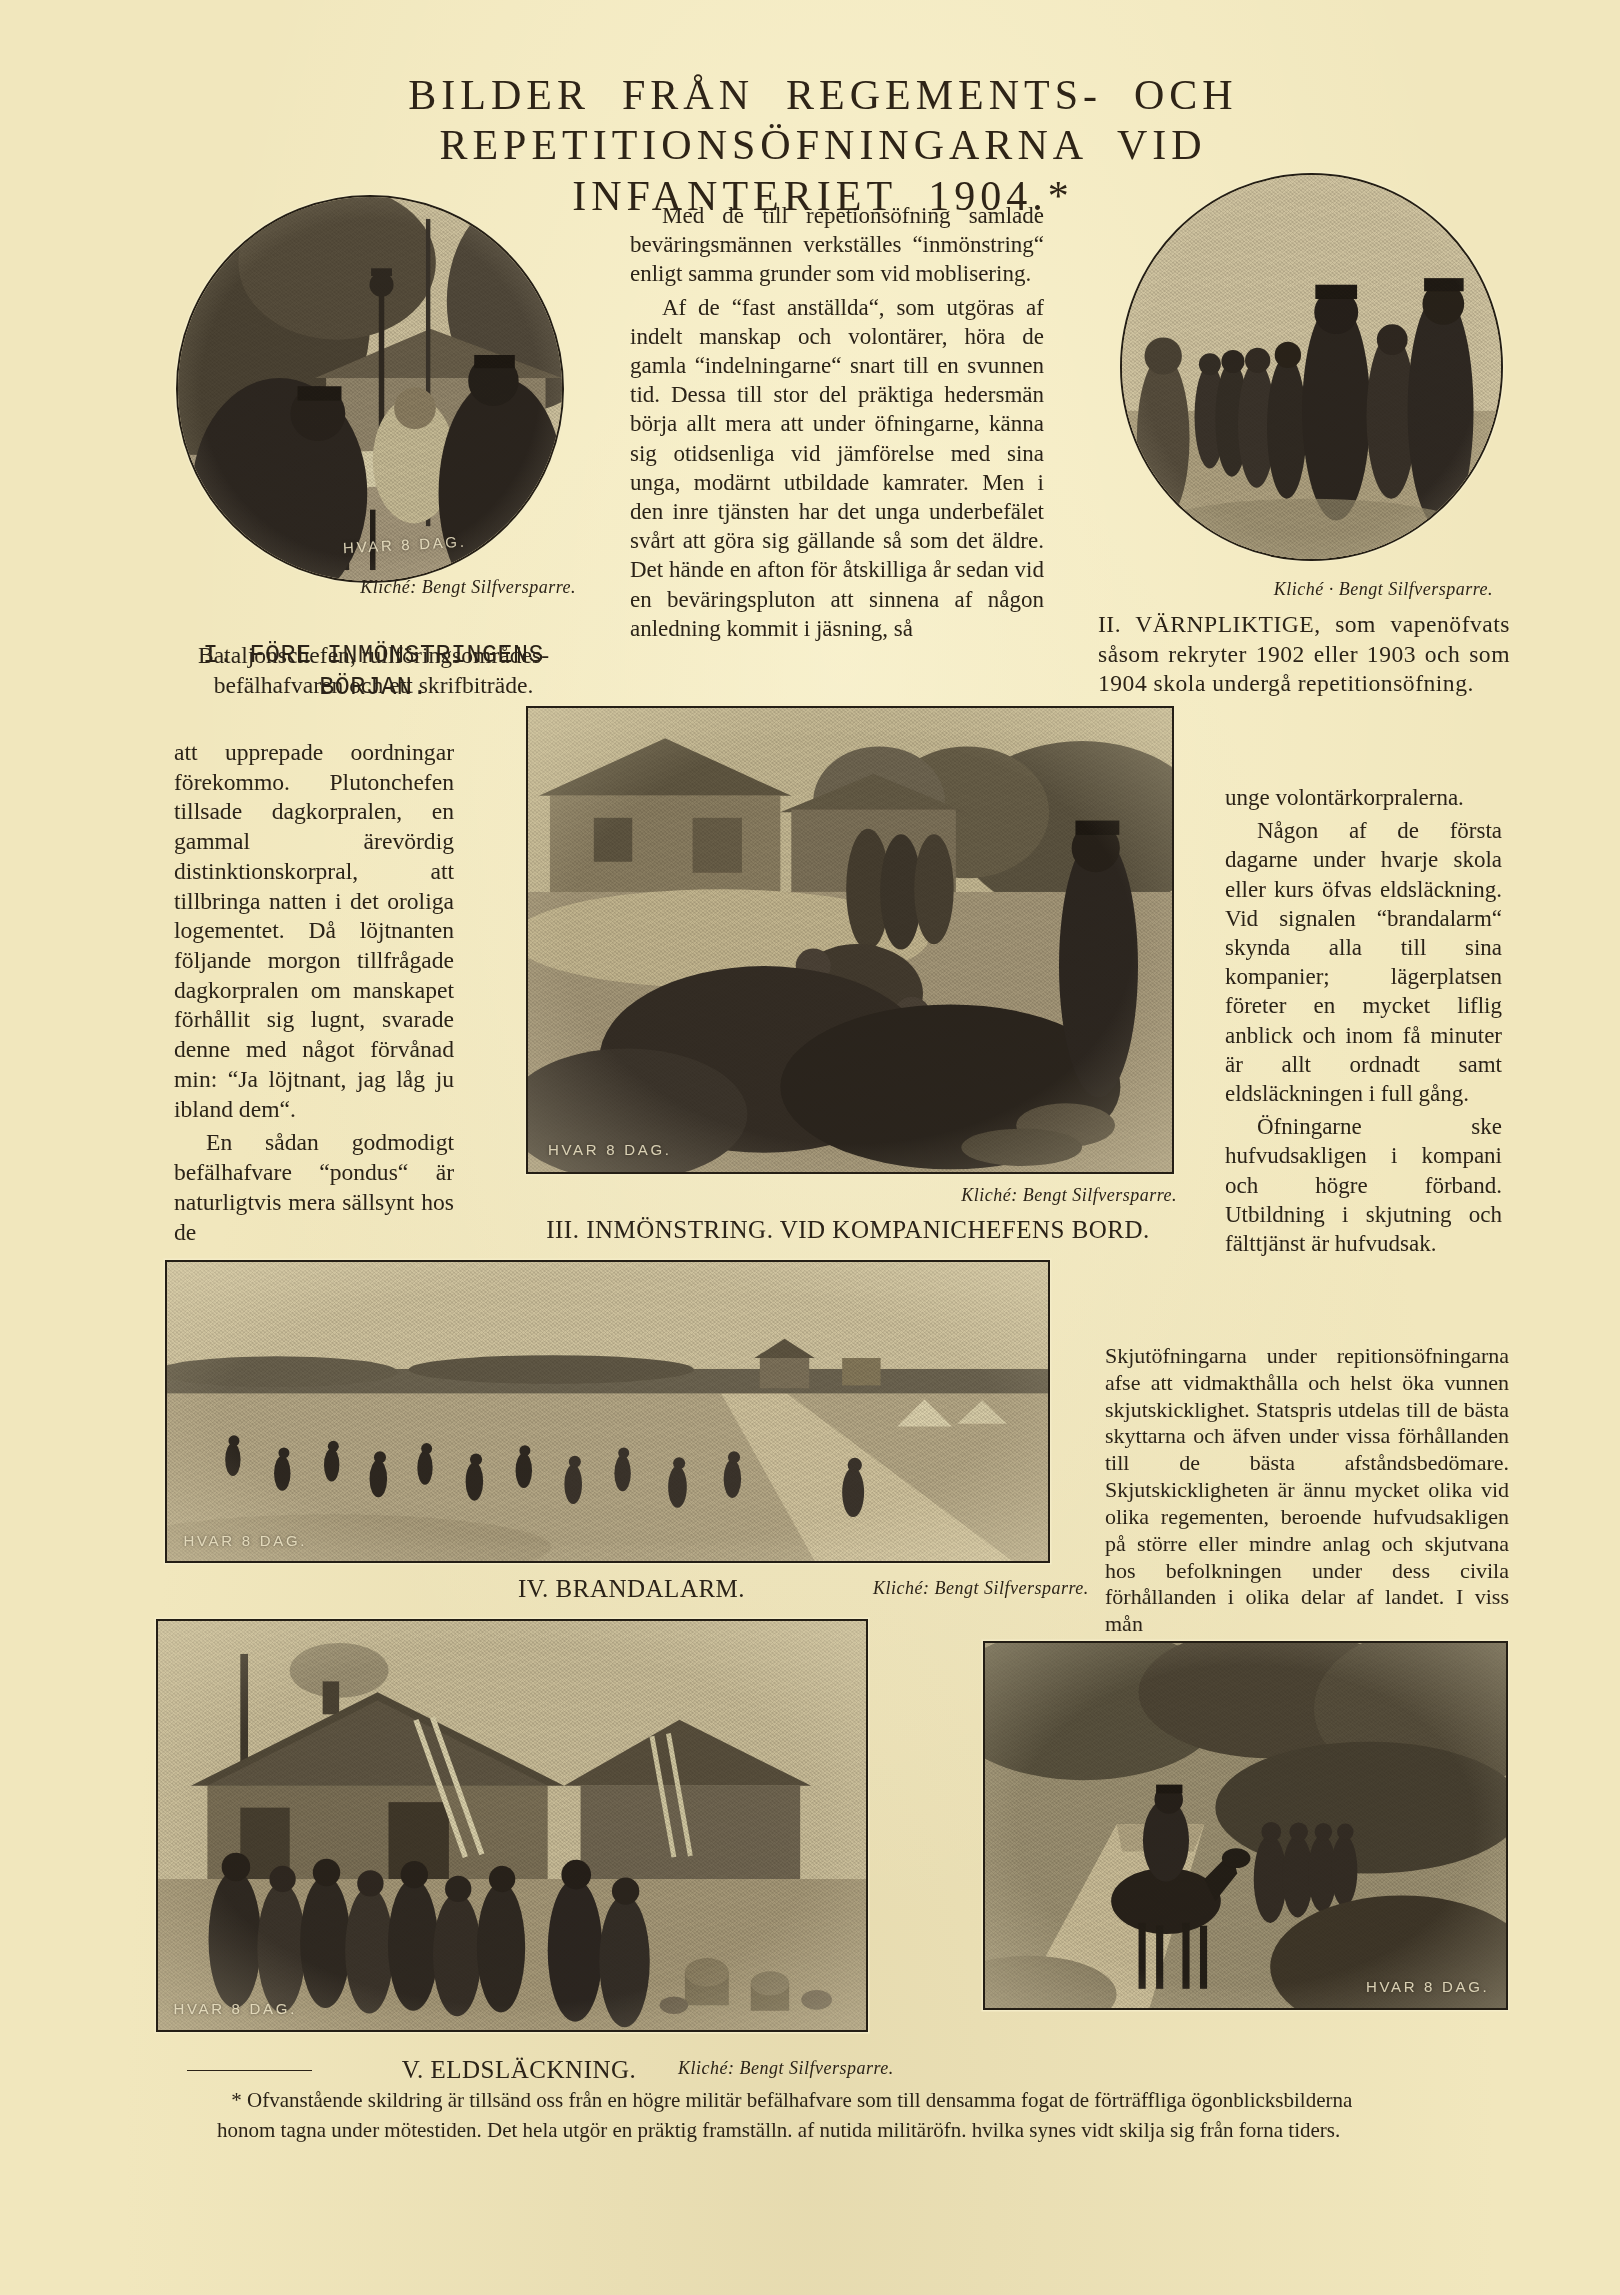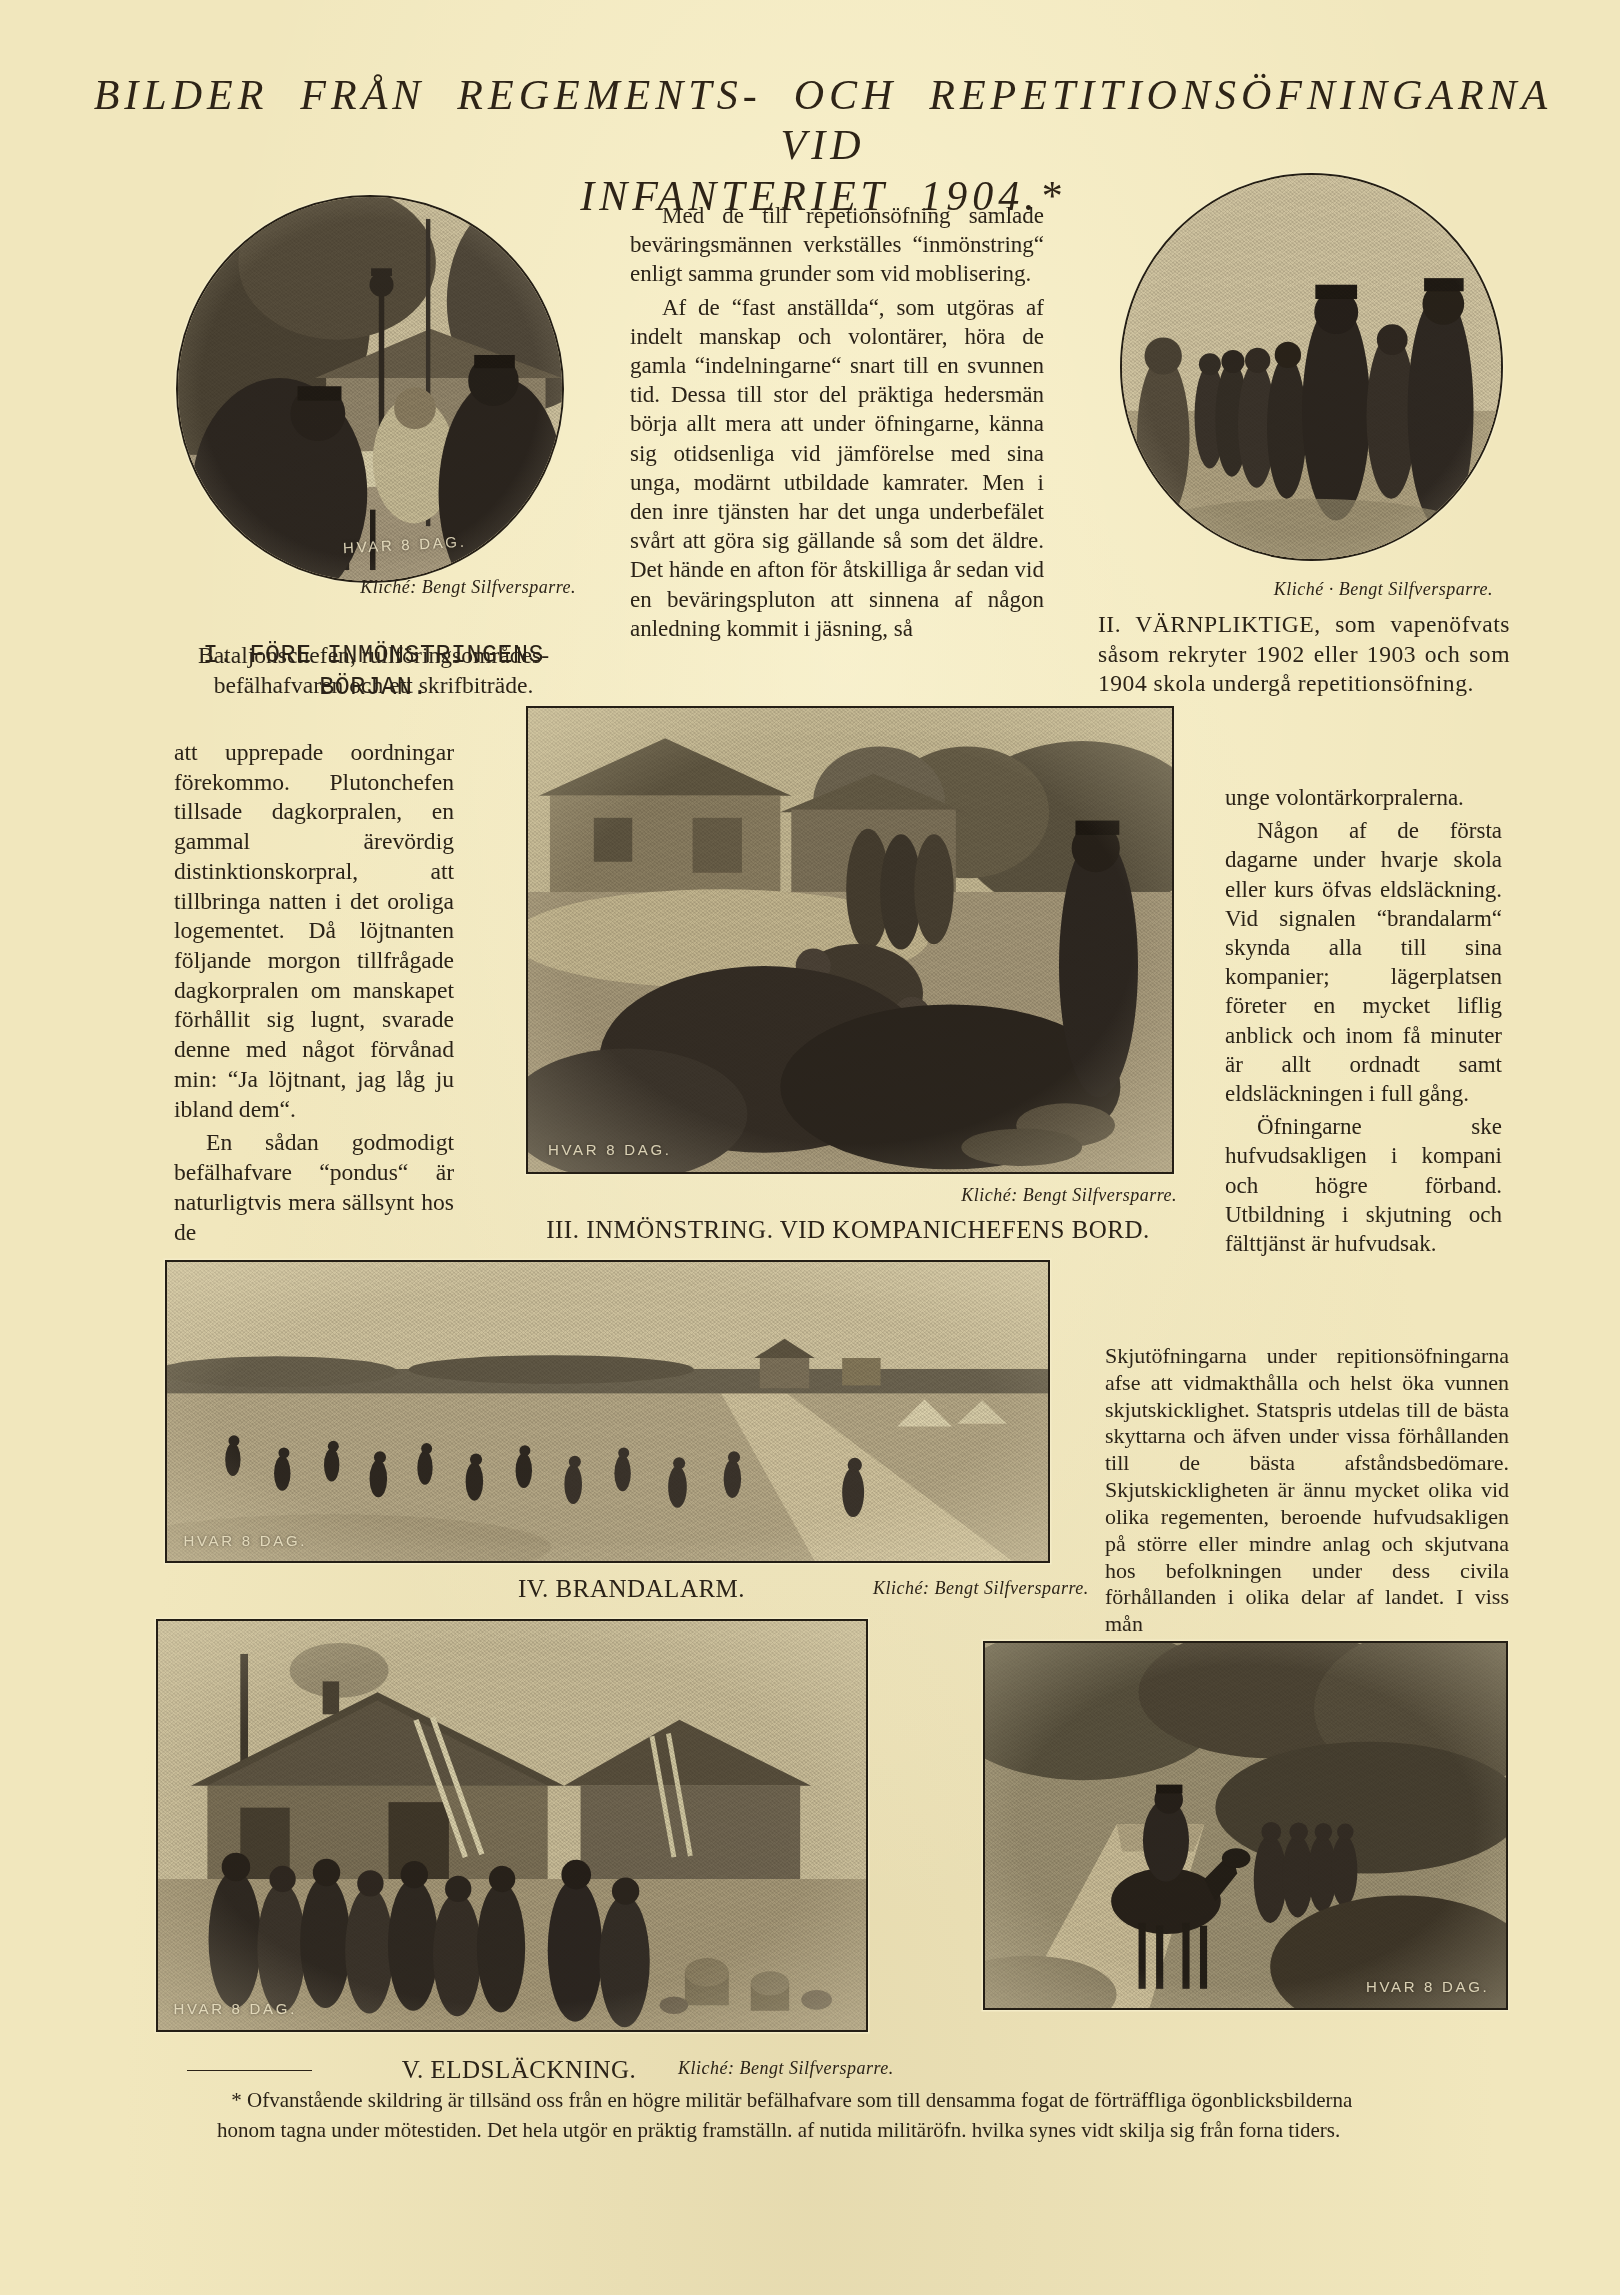--- a/index.html
+++ b/index.html
@@ -11,21 +11,21 @@
       radial-gradient(ellipse at 52% 28%, rgba(255,250,220,.55) 0%, rgba(255,250,220,0) 55%),
       radial-gradient(ellipse at 50% 95%, rgba(210,196,150,.35) 0%, rgba(210,196,150,0) 60%),
       #f1e7bd;
     font-family:"Liberation Serif","DejaVu Serif",serif;
     color:#2b2318;
     overflow:hidden;
   }
   .abs{position:absolute;}
   
   #title{left:82px;top:70px;width:1482px;text-align:center;
-    font-size:42px;line-height:1.2;letter-spacing:5px;word-spacing:16.5px;color:#2e2417;font-style:italic;}
+    font-size:42px;line-height:1.2;letter-spacing:5px;word-spacing:16.5px;color:#2e2417;}
   .body-text{font-size:23px;line-height:1.27;text-align:justify;}
   .body-text p{margin:4px;}
   .body-text p.ind{text-indent:32px;}
   .caption{font-size:25px;line-height:1.26;letter-spacing:0.5px;}
   .caption.center{text-align:center;}
   .subcaption{font-size:23.6px;line-height:1.26;}
   .credit{font-style:italic;font-size:18px;letter-spacing:0.5px;white-space:nowrap;text-align:right;}
   #footnote{left:217px;top:2086px;width:1284px;font-size:21px;line-height:1.42;}
   #footnote .fl1{padding-left:14.3px;}
   #footnote-rule{left:187px;top:2070px;width:125px;border-top:1.6px solid #2b2318;height:0;}

